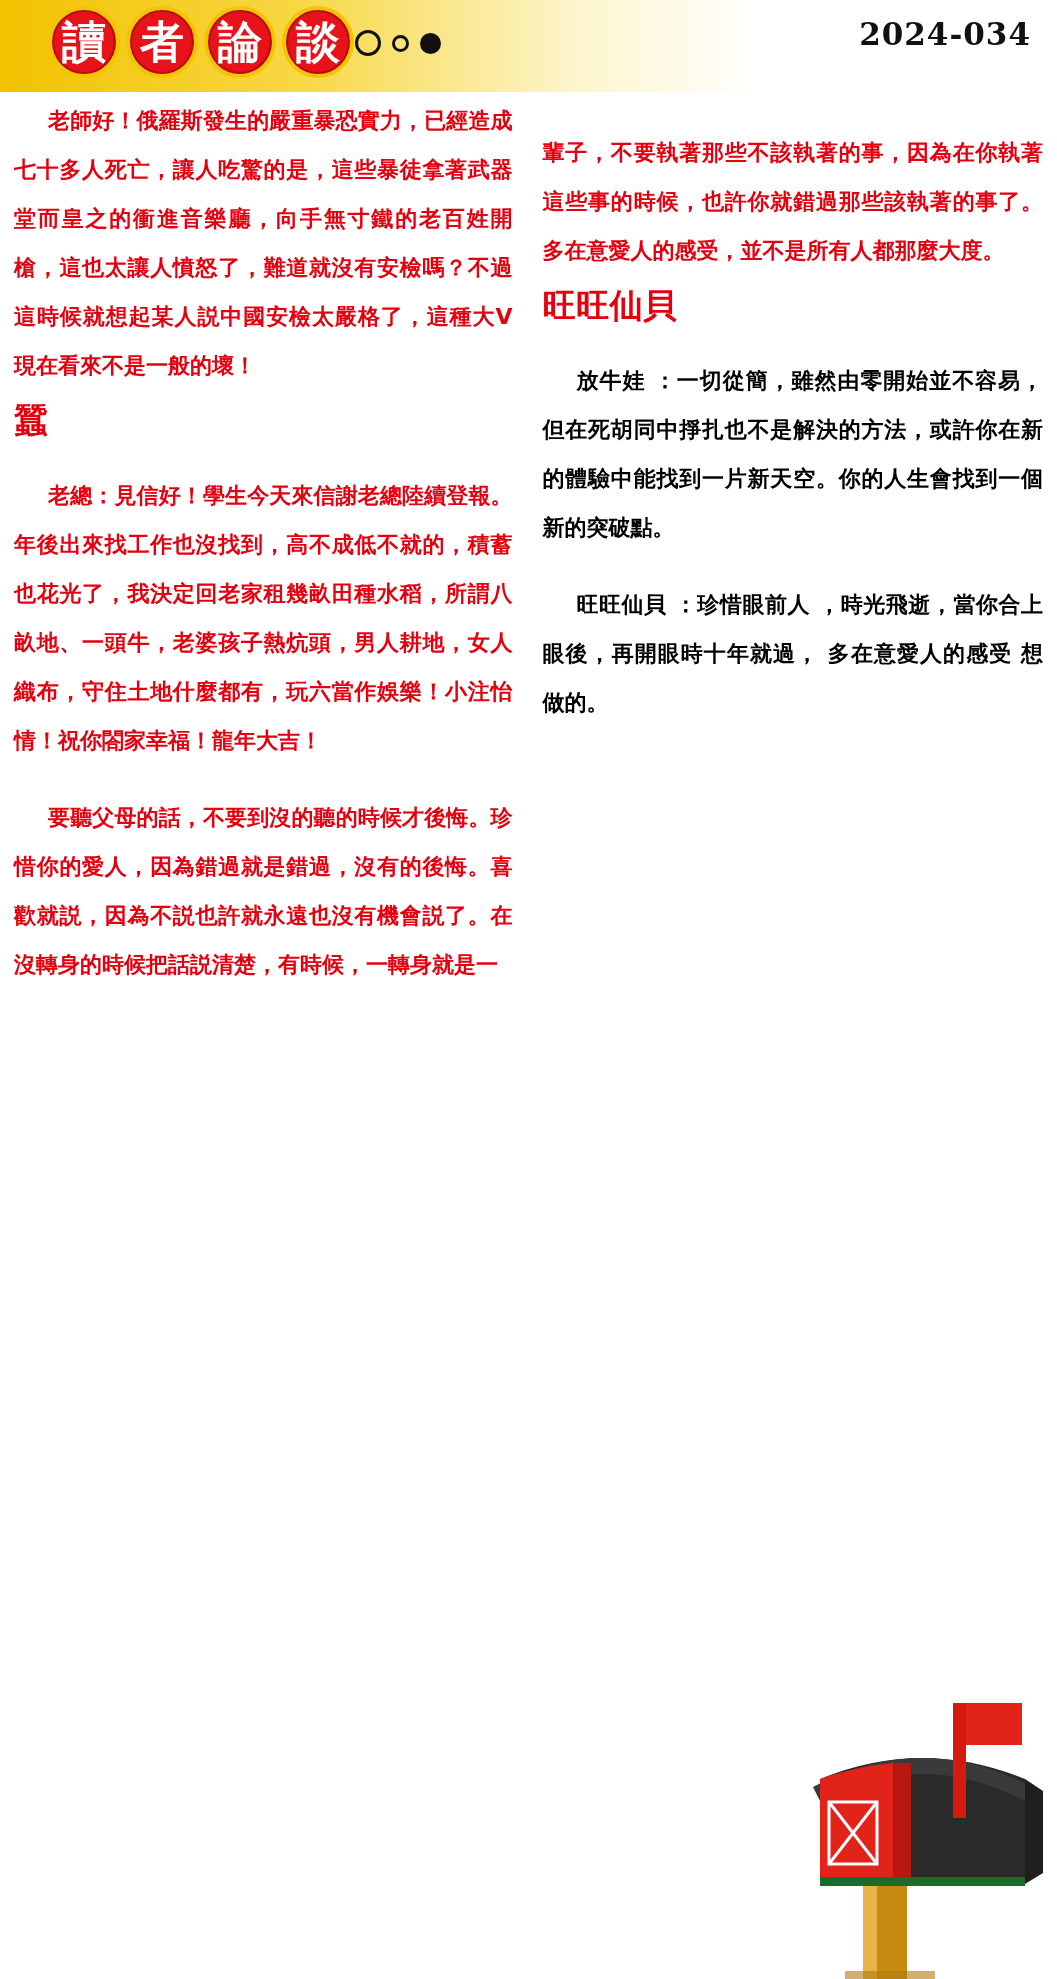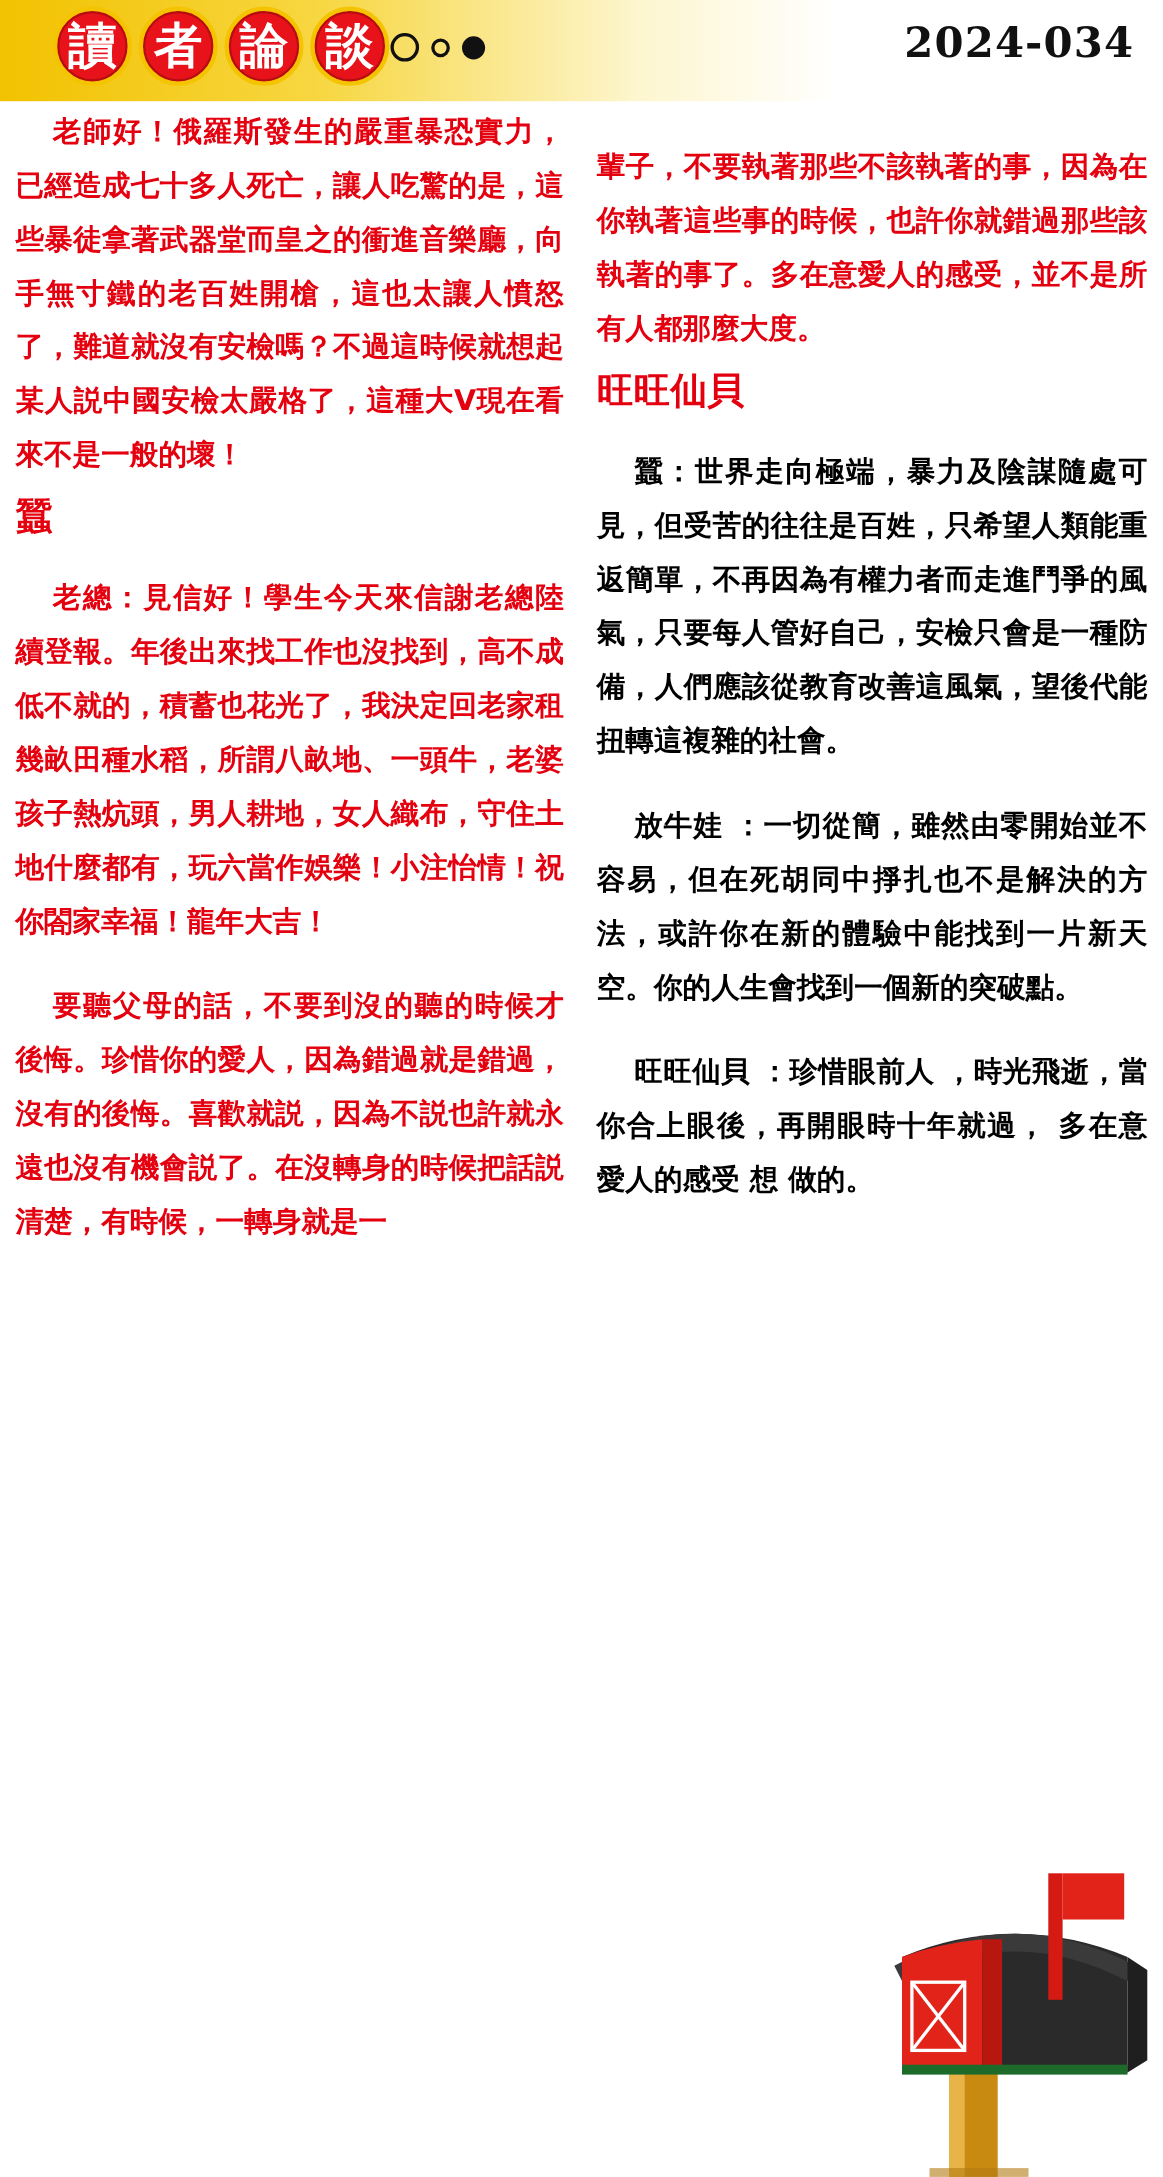--- a/index.html
+++ b/index.html
@@ -61,42 +61,42 @@
   .dot.big-open { width: 26px; height: 26px; border: 3px solid #111; background: transparent; }
   .dot.small-open { width: 17px; height: 17px; border: 3px solid #111; background: transparent; }
   .dot.filled { width: 21px; height: 21px; background: #111; }
 
   .issue {
     position: absolute;
     right: 26px;
     top: 16px;
     font-family: "DejaVu Serif", "Liberation Serif", serif;
     font-weight: bold;
-    font-size: 38px;
+    font-size: 31px;
     color: #111;
     letter-spacing: 1px;
   }
 
   
   .content {
     display: flex;
     width: 100%;
     box-sizing: border-box;
     padding: 4px 14px 0 14px;
   }
   .col {
     width: 50%;
     box-sizing: border-box;
   }
   .col-left { padding-right: 16px; }
   .col-right { padding-left: 14px; margin-top: 32px; }
 
   .para {
     font-family: "DejaVu Sans", "Liberation Sans", sans-serif;
-    font-size: 26px;
+    font-size: 22px;
     line-height: 49px;
     text-align: justify;
     text-justify: inter-character;
     margin: 0 0 28px 0;
     text-indent: 34px;
   }
   .para.noindent { text-indent: 0; }
   .red { color: #e4000f; font-weight: bold; }
   .black { color: #000000; font-weight: bold; }
 
@@ -148,21 +148,20 @@
 
     <p class="para red">要聽父母的話，不要到沒的聽的時候才後悔。珍惜你的愛人，因為錯過就是錯過，沒有的後悔。喜歡就説，因為不説也許就永遠也沒有機會説了。在沒轉身的時候把話説清楚，有時候，一轉身就是一</p>
 
   </div>
 
   <div class="col col-right">
 
     <p class="para red noindent">輩子，不要執著那些不該執著的事，因為在你執著這些事的時候，也許你就錯過那些該執著的事了。多在意愛人的感受，並不是所有人都那麼大度。</p>
     <div class="sign red">旺旺仙貝</div>
 
-    <p class="para black">蠶：世界走向極端，暴力及陰謀隨處可見，但受苦的往往是百姓，只希望人類能重返簡單，不再因為有權力者而走進鬥爭的風氣，只要每人管好自己，安檢只會是一種防備，人們應該從教育改善這風氣，望後代能扭轉這複雜的社會。</p>
 
     <p class="para black">放牛娃 ：一切從簡，雖然由零開始並不容易，但在死胡同中掙扎也不是解決的方法，或許你在新的體驗中能找到一片新天空。你的人生會找到一個新的突破點。</p>
 
     <p class="para black">旺旺仙貝 ：珍惜眼前人 ，時光飛逝，當你合上眼後，再開眼時十年就過， 多在意愛人的感受 想 做的。</p>
 
   </div>
 </div>
 
 <svg class="mailbox" viewBox="0 0 330 320">
 

